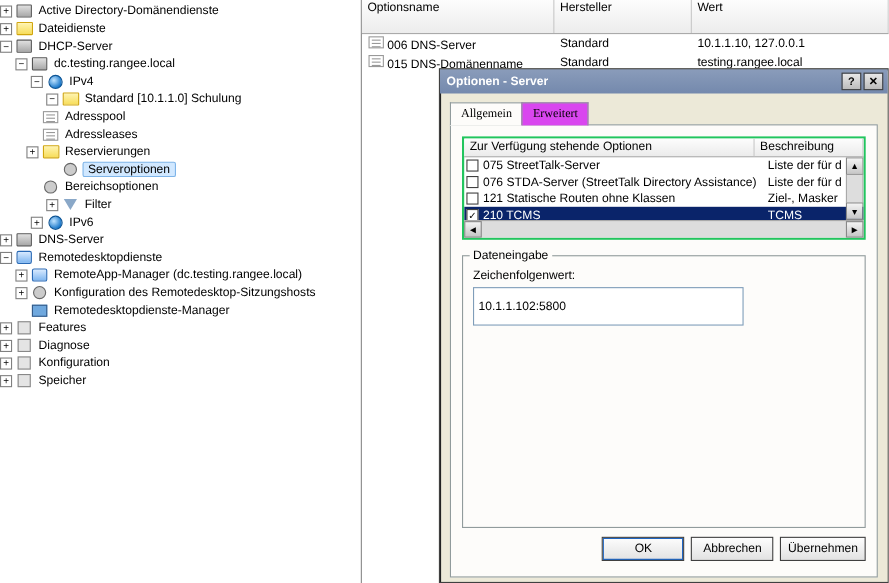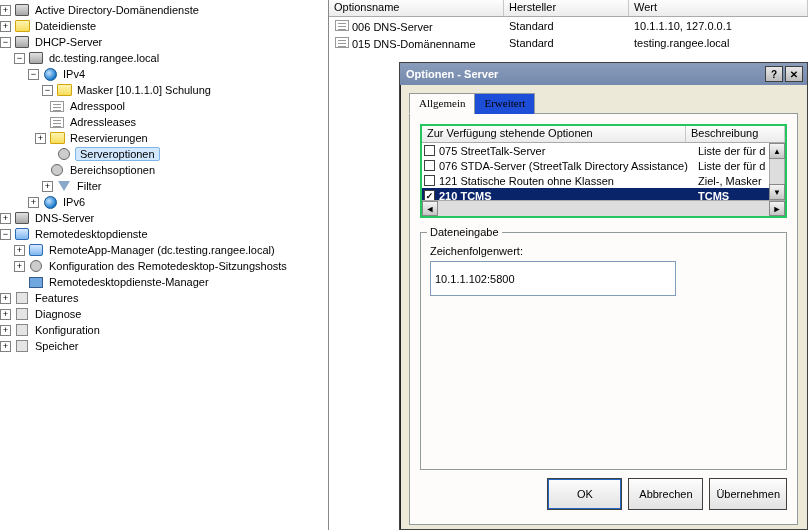--- a/index.html
+++ b/index.html
@@ -55,41 +55,41 @@
   .label { padding: 0 2px; }
   .label.selected {
     background: #d1e8ff;
     border: 1px solid #7eb4e8;
     padding: 0 4px;
     border-radius: 2px;
   }
   .ind1 { padding-left: 14px; }
   .ind2 { padding-left: 28px; }
   .ind3 { padding-left: 42px; }
-  .ind4 { padding-left: 35px; }
+  .ind4 { padding-left: 24px; }
   
   .ico-folder { width:15px;height:12px;background:linear-gradient(#fff4b0,#f7dd5a);border:1px solid #d1a60d;border-radius:1px; }
   .ico-folder-open { width:15px;height:12px;background:linear-gradient(#fff4b0,#f7dd5a);border:1px solid #d1a60d;border-radius:1px;position:relative; }
   .ico-server { width:14px;height:12px;background:linear-gradient(#e0e0e0,#a8a8a8);border:1px solid #555;border-radius:1px; }
   .ico-globe { width:13px;height:13px;border-radius:50%;background:radial-gradient(circle at 4px 4px,#bfe3ff,#1d7acb 70%);border:1px solid #0d5494; }
   .ico-filter { width:0;height:0;border-left:6px solid transparent;border-right:6px solid transparent;border-top:10px solid #8aa8c8; }
   .ico-gear { width:12px;height:12px;border:1px solid #666;border-radius:50%;background:#ccc;position:relative; }
   .ico-remote { width:14px;height:12px;background:linear-gradient(#d8eaff,#7fb6f0);border:1px solid #2969b5;border-radius:2px; }
   .ico-display { width:14px;height:11px;background:#6fa8de;border:1px solid #345b89; }
   .ico-generic { width:12px;height:12px;background:#e4e4e4;border:1px solid #888; }
   .ico-listopt { width:14px;height:11px;background:#fff;border:1px solid #999;position:relative; }
   .ico-listopt::before { content:'';position:absolute;top:2px;left:2px;right:2px;height:1px;background:#999;box-shadow:0 3px 0 #999,0 6px 0 #999;}
 
   
   .right-pane { flex: 1; background: #ffffff; border-left: 1px solid #888; display:flex;flex-direction:column;}
   .list-header {
     display: flex;
     background: linear-gradient(#fdfdfd,#ececec);
     border-bottom: 1px solid #aaa;
-    height: 17px;
+    height: 31px;
   }
   .list-header .col {
     border-right: 1px solid #c8c8c8;
     padding: 1px 5px;
     overflow: hidden;
   }
   .list-row { display: flex; height: 17px; align-items:center;}
   .list-row .col { padding: 0 5px; overflow:hidden;}
   .c1{width:175px;} .c2{width:125px;} .c3{flex:1}
   .row-icon{width:16px;height:14px;display:inline-flex;align-items:center;justify-content:center;margin-right:2px;}
@@ -123,21 +123,21 @@
     border: 1px solid #404040;
     margin-left: 2px;
     display:flex;align-items:center;justify-content:center;
     font-size: 10px;font-weight:bold;color:#000;
     cursor: pointer;
   }
   .dlg-body { padding: 8px 9px 4px 9px; flex:1; display:flex;flex-direction:column;}
   .tabs { display:flex; height: 21px; margin-bottom:-1px; z-index:1; position:relative;font-family:Liberation Serif, serif;}
   .tab {
     padding: 3px 9px;
-    background: #1d4ed8;
+    background: #d946ef;
     border: 1px solid #919b9c;
     border-bottom: none;
     margin-right: -1px;
     cursor:pointer;
   }
   .tab.active { background: #fdfcfa; border-bottom: 1px solid #fdfcfa; }
   .tab-panel {
     flex:1;
     border: 1px solid #919b9c;
     background: #fdfcfa;
@@ -155,21 +155,21 @@
     display: flex;
     background: linear-gradient(#fdfdfd,#ebebeb);
     height: 17px;
     border-bottom: 1px solid #aaa;
   }
   .opt-head .oc { padding: 1px 5px; border-right: 1px solid #c8c8c8; }
   .oc1 { width: 264px; }
   .oc2 { flex: 1; }
   .opt-body { flex:1; overflow:hidden; position:relative;}
   .opt-row { display:flex; height:15px; align-items:center; padding-left:2px;}
-  .opt-row.selected { background:#0a246a; color:#fff;font-weight:bold; }
+  .opt-row.selected { background:#0a246a; color:#fff; }
   .chk {
     width:11px;height:11px;border:1px solid #404040;background:#fff;
     margin-right:4px;display:inline-flex;align-items:center;justify-content:center;
     font-size:9px;color:#000;flex-shrink:0;
   }
   .chk.checked::after { content:"✓"; }
   .opt-row .ocell1{width:259px;overflow:hidden;white-space:nowrap;}
   .opt-row .ocell2{flex:1;overflow:hidden;white-space:nowrap;}
   .hscroll {
     height: 16px;
@@ -206,21 +206,21 @@
     font: inherit;
   }
   .dlg-buttons {
     display:flex;
     justify-content:flex-end;
     gap: 6px;
     padding: 8px 0 4px 0;
   }
   .btn {
     min-width: 75px;
-    height: 32px;
+    height: 22px;
     background: linear-gradient(#fdfdfd,#e2e2e2);
     border: 1px solid #404040;
     font: inherit;
     cursor:pointer;
   }
   .btn.default { box-shadow: 0 0 0 1px #2066c2 inset; }
 </style>
 </head>
 <body>
 
@@ -272,21 +272,21 @@
             </span>
             <span class="label">IPv4</span>
           </div>
         </li>
       <li>
           <div class="node ind3">
             <span class="exp">−</span>
             <span class="icon">
               <span class="ico-folder-open"></span>
             </span>
-            <span class="label">Masker [10.1.1.0] Schulung</span>
+            <span class="label">Standard [10.1.1.0] Schulung</span>
           </div>
         </li>
       <li>
           <div class="node ind4">
             <span class="exp-blank"></span>
             <span class="icon">
               <span class="ico-listopt"></span>
             </span>
             <span class="label">Adresspool</span>
           </div>

